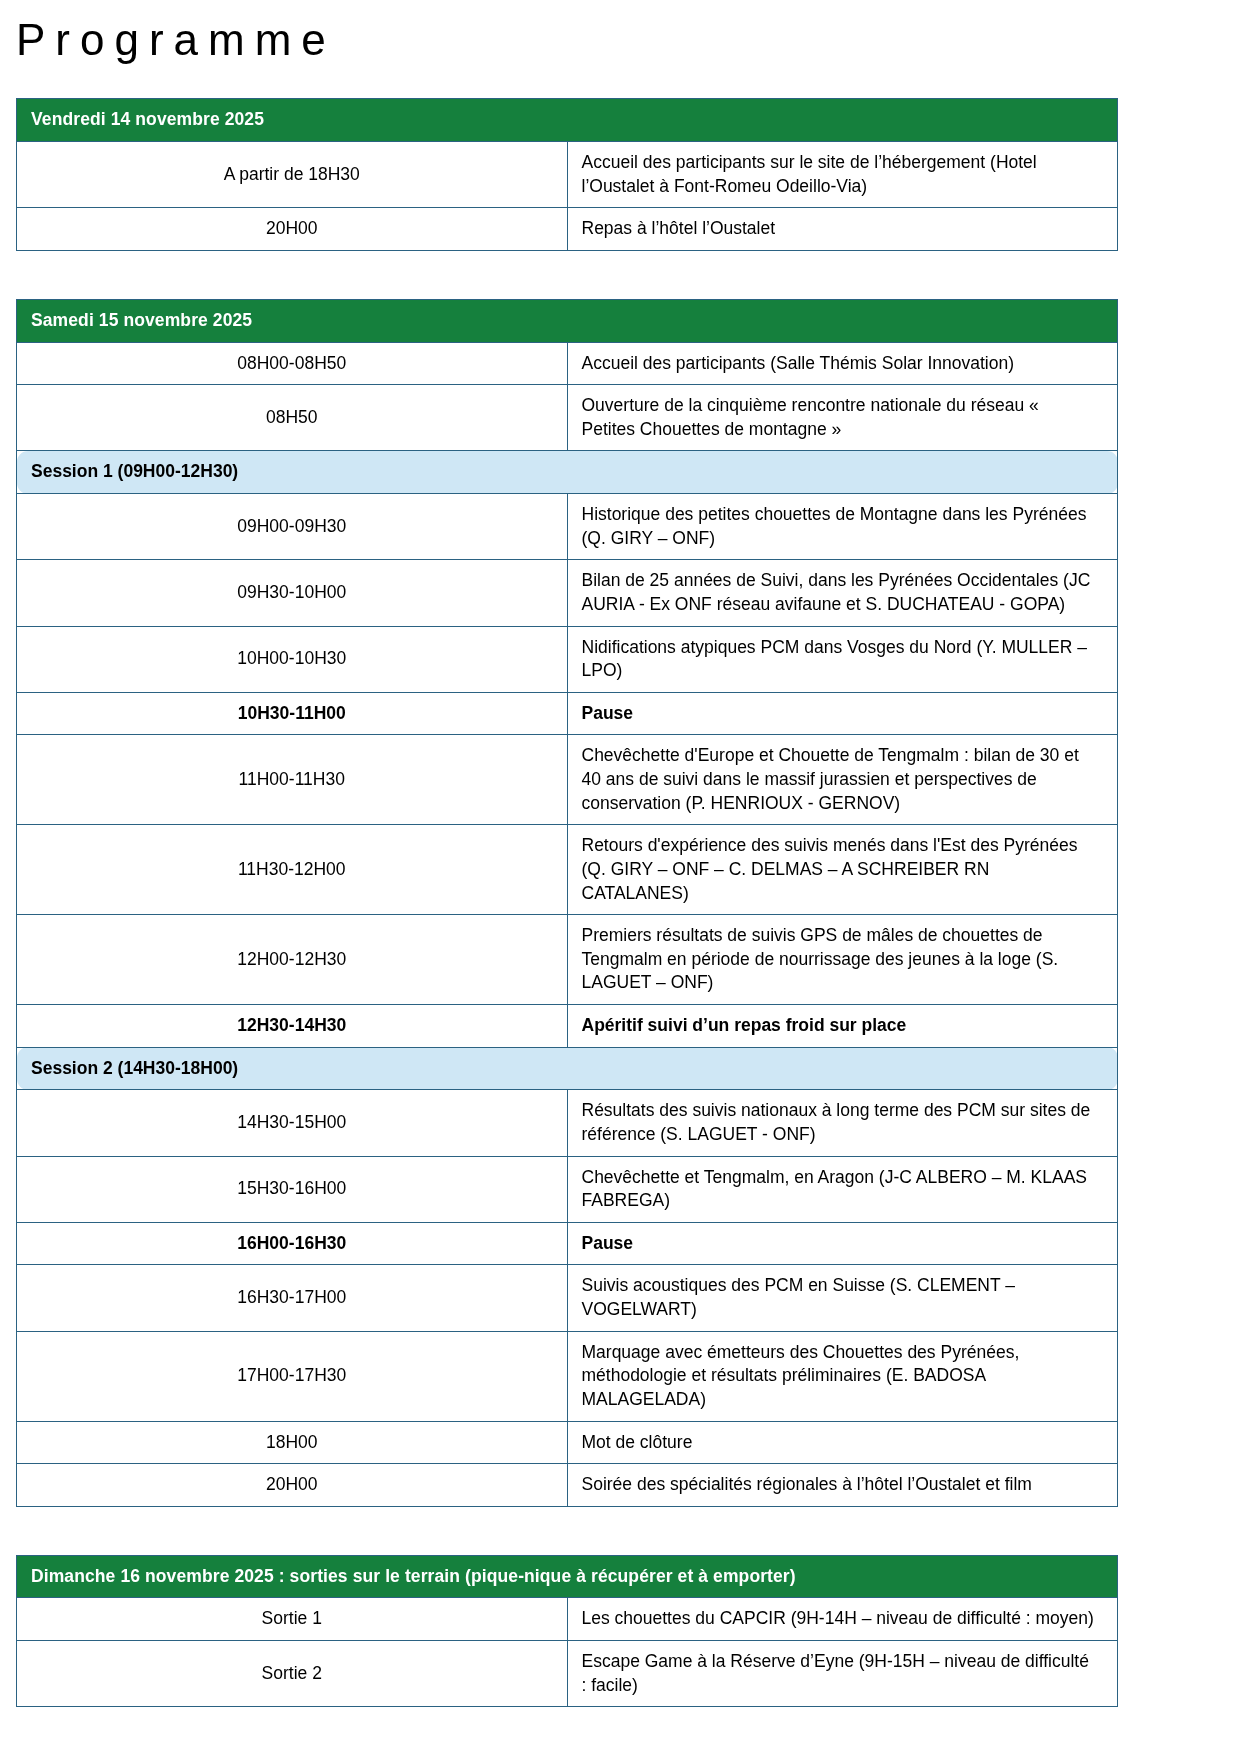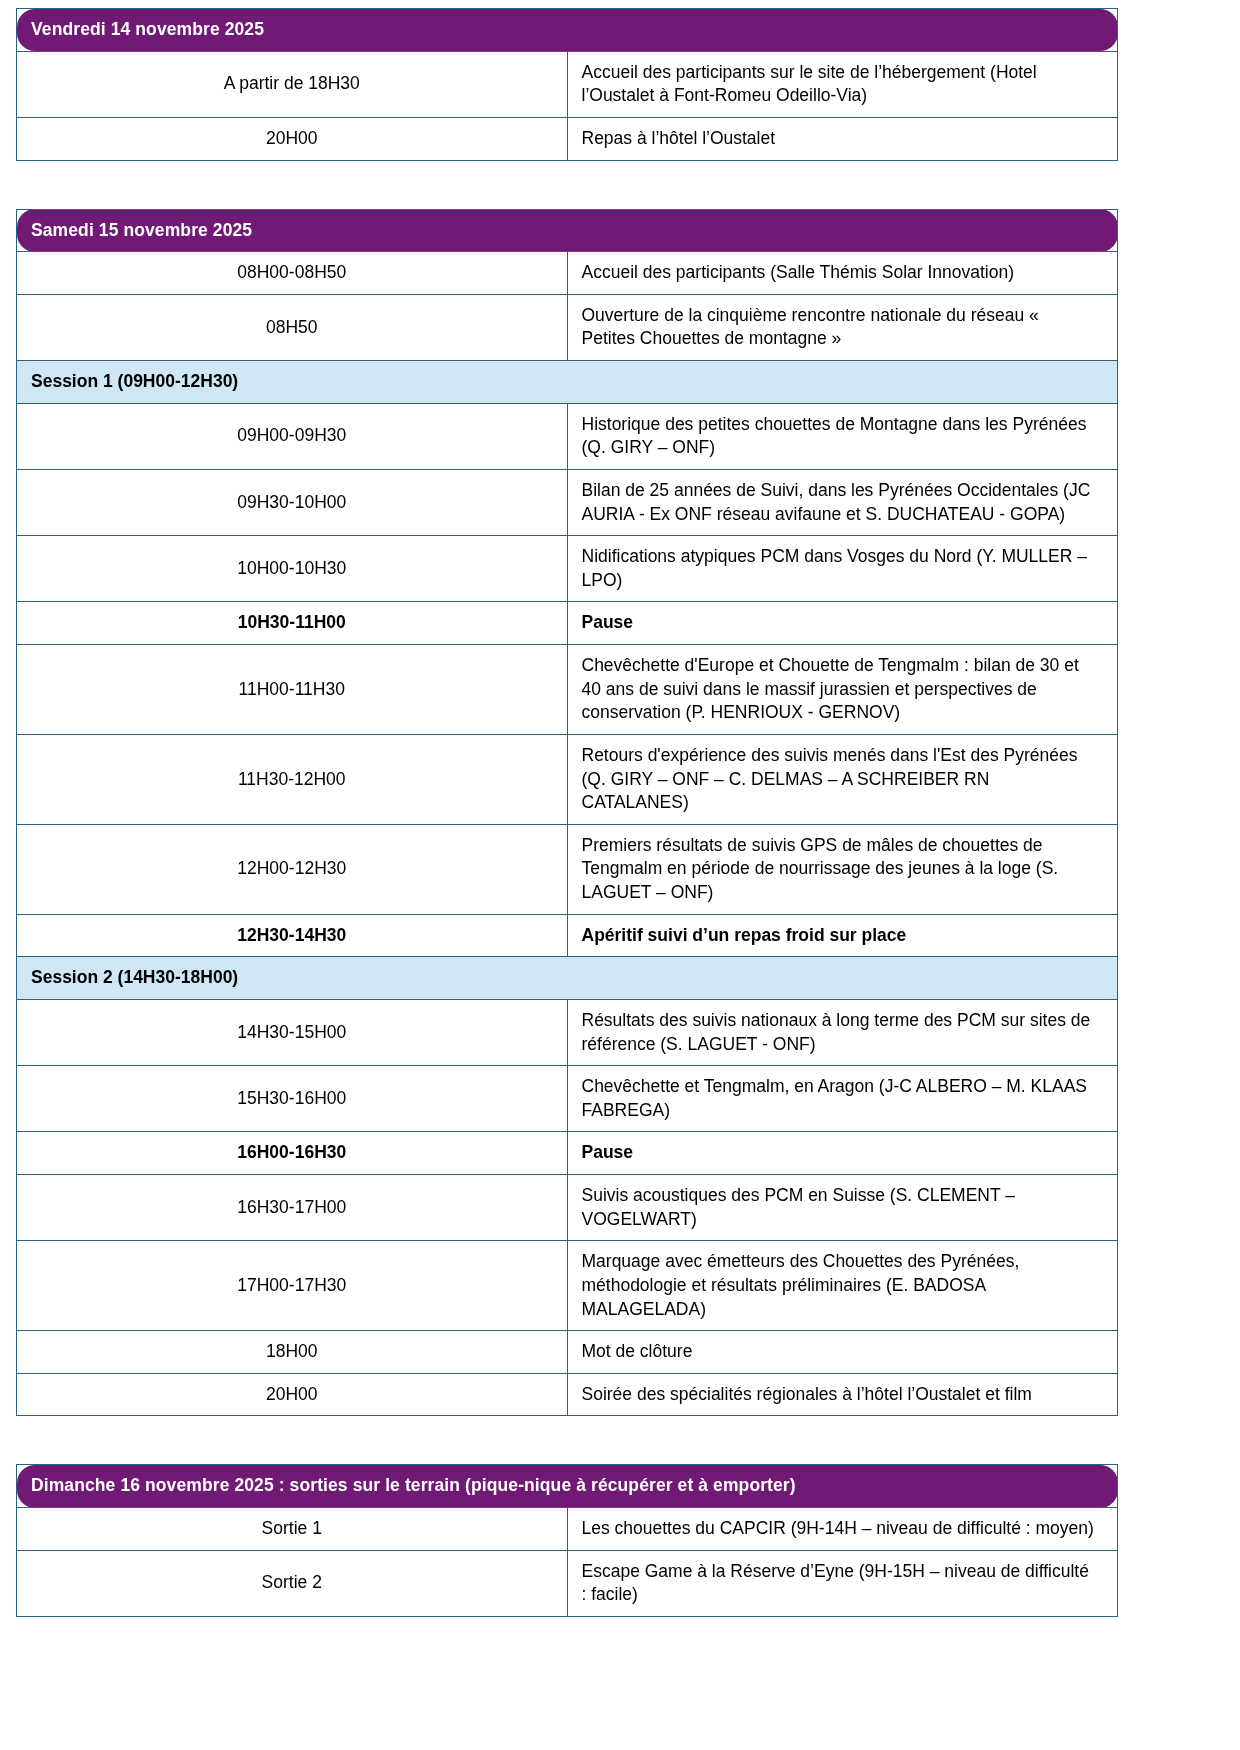--- a/index.html
+++ b/index.html
@@ -35,54 +35,55 @@
   table.prog + .spacer {
     height: 48px;
   }
   table.prog td, table.prog th {
     border: 1px solid #2b6282;
     vertical-align: middle;
     font-size: 17.5px;
     line-height: 1.35;
   }
   .hdr-row th {
-    background: #701a75;
+    background: #15803d;
     color: #ffffff;
     font-weight: bold;
     text-align: left;
     padding: 9px 12px 9px 14px;
     font-size: 18px;
     letter-spacing: 0.1px;
-    border-radius: 18px;
   }
   .session-row td {
     background: #cfe7f5;
     font-weight: bold;
     padding: 9px 12px 9px 14px;
     font-size: 18px;
+    border-radius: 11px;
   }
   td.time {
     width: 176px;
     text-align: center;
     padding: 9px 16px;
     white-space: pre-line;
   }
   td.desc {
     padding: 9px 22px 9px 14px;
   }
   td.bold, .bold {
     font-weight: bold;
     margin-left: 41px;
   }
 </style>
 </head>
 <body>
 
 <div class="page">
 
+  <h1 class="doc-title">Programme</h1>
 
   <div id="tables-root">
       <table class="prog">
         <thead>
           <tr class="hdr-row">
             <th colspan="2">Vendredi 14 novembre 2025</th>
           </tr>
         </thead>
         <tbody>
           <tr>

